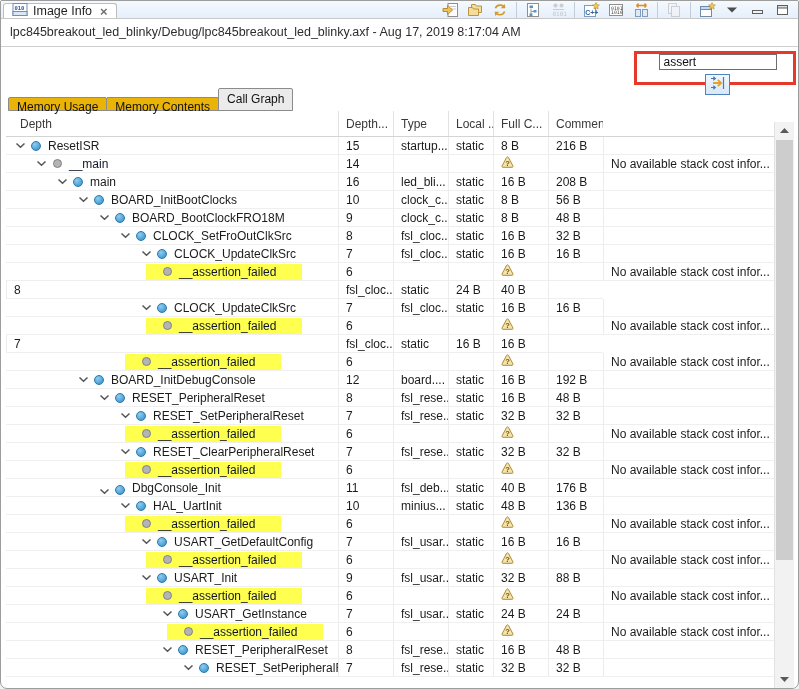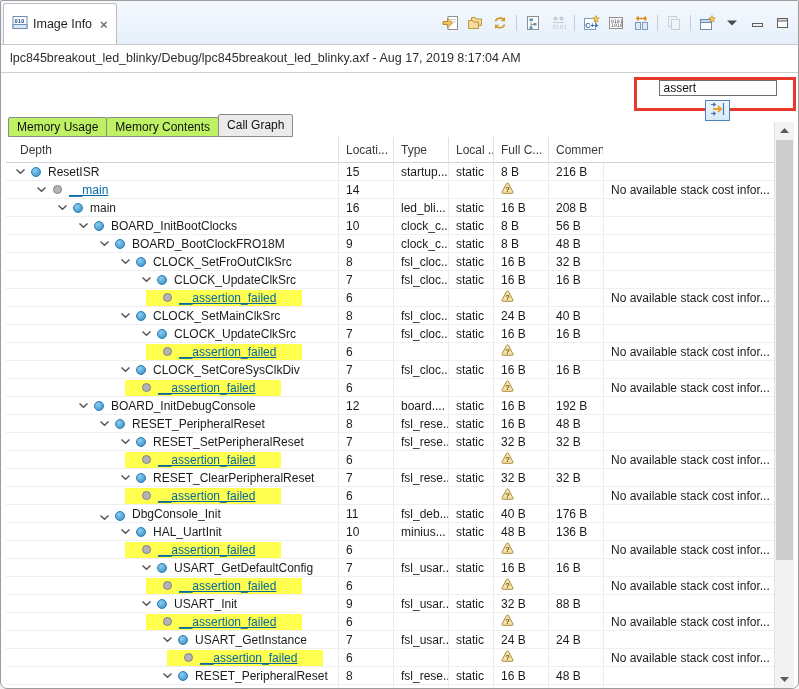--- a/index.html
+++ b/index.html
@@ -1,21 +1,21 @@
 <!DOCTYPE html>
 <html><head>
 <meta charset="utf-8">
 <style>
   * { box-sizing: border-box; margin: 0; padding: 0; }
   html,body { width:799px; height:689px; background:#f2f2f2; font-family:"Liberation Sans",sans-serif; }
   .view { position:absolute; top:0; left:0; width:799px; height:689px; background:#fff;
           border:1px solid #9c9c9c; border-radius:2px 2px 7px 7px; overflow:hidden; }
 
   
-  .topbar { height:44px; background:linear-gradient(#f5f9fe,#e5effb); border-bottom:1px solid #c9c9c9;
+  .topbar { height:18px; background:linear-gradient(#f5f9fe,#e5effb); border-bottom:1px solid #c9c9c9;
             display:flex; align-items:stretch; }
   .viewtab { display:flex; align-items:center; gap:5px; background:#fff; border:1px solid #bdbdbd;
              border-bottom:none; border-radius:3px 3px 0 0; margin:2px 0 0 2px; padding:0 8px;
              font-size:12.5px; color:#1f1f1f; }
   .vtclose { color:#6f6f6f; font-size:13px; font-weight:bold; margin-left:3px; cursor:default; }
   .toolbar { margin-left:auto; display:flex; align-items:center; gap:7px; padding-right:7px; }
   .tsep { width:1px; height:16px; background:#c2cdd9; }
   .tbtn { width:18px; height:18px; display:flex; align-items:center; justify-content:center; }
   .tbtn.disabled { opacity:.45; }
 
@@ -27,21 +27,21 @@
   .searchzone { height:41px; position:relative; background:#fff; }
   .redbox { position:absolute; top:4px; right:2px; width:162px; height:34px; border:3px solid #e6392b;
             display:flex; align-items:center; gap:4px; padding-left:5px;flex-direction:column; }
   .searchinput { width:118px; height:20px; border:1px solid #6e6e6e; font:12px "Liberation Sans",sans-serif;
                  padding:0 4px; color:#111; outline:none; }
   .searchbtn { width:25px; height:23px; border:1px solid #4f81bd; background:linear-gradient(#f0f7fd,#d7e8f8);
                display:flex; align-items:center; justify-content:center; padding:0; }
 
   
   .tabs { height:23px; display:flex; align-items:flex-end; padding-left:7px; background:#fff; }
-  .tab { height:20px; line-height:19px; padding:0 8px; font-size:12px; color:#111; background:#bef264;
+  .tab { height:14px; line-height:19px; padding:0 8px; font-size:12px; color:#111; background:#eab308;
          border:1px solid #8b8b8b; margin-right:-1px; border-radius:2px 2px 0 0; white-space:nowrap; }
   .tab.active { background:#ebebeb; height:23px; position:relative; z-index:2; line-height:21px; }
 
   
   .thead { margin-left:5px; width:768px; display:grid;
            grid-template-columns:332px 55px 55px 45px 55px 55px 1fr;
            height:26px; border-bottom:1px solid #d4d4d4; background:#fff; }
   .hc { font-size:12px; color:#3a3a3a; padding:6px 0 0 7px; border-left:1px solid #e2e2e2;
         white-space:nowrap; overflow:hidden; }
   .hc:first-child { border-left:none; padding-left:14px; }
@@ -51,21 +51,21 @@
   .cell { font-size:12px; color:#1b1b1b; line-height:16px; padding:1px 0 0 7px;
           border-left:1px solid #ececec; border-bottom:1px solid #efefef;
           white-space:nowrap; overflow:hidden; }
   .fncell { display:flex; align-items:center; border-left:none; border-bottom:1px solid #efefef;
             white-space:nowrap; overflow:hidden; }
   .slot { width:16px; flex:none; display:flex; align-items:center; justify-content:center; }
   .ficon { width:10px; height:10px; border-radius:50%;
            background:radial-gradient(circle at 35% 30%, #8ecdf0, #2f8cc7); border:1px solid #2878ad; }
   .ficon.gray { width:9px; height:9px; background:#b4b4b4; border:1px solid #828282; }
   .flabel { margin-left:4px; font-size:12px; color:#1b1b1b; }
-  .flabel.gray { color:#0369a1;text-decoration:underline; }
+  .flabel.gray { color:#0f172a; }
   .hlwrap { display:flex; align-items:center; background:#ffff4f; height:16px;
             padding:0 26px 0 13px; margin-left:-13px; }
 
   
   .vscroll { position:absolute; top:121px; right:4px; bottom:0; width:20px; background:#f2f2f2;
              border-left:1px solid #e2e2e2; }
   .sbtn { position:absolute; left:0; width:100%; height:17px; display:flex; align-items:center;
           justify-content:center; background:#f2f2f2; }
   .sbtn.up { top:0; } .sbtn.down { bottom:0; }
   .sthumb { position:absolute; left:1px; right:1px; top:18px; height:420px; background:#cdcdcd; }
@@ -199,21 +199,21 @@
   </div>
 
   <div class="tabs">
     <div class="tab">Memory Usage</div>
     <div class="tab">Memory Contents</div>
     <div class="tab active">Call Graph</div>
   </div>
 
   <div class="thead" id="thead">
       <div class="hc">Depth</div>
-      <div class="hc">Locati...</div>
+      <div class="hc">Depth...</div>
       <div class="hc">Type</div>
       <div class="hc">Local ...</div>
       <div class="hc">Full C...</div>
       <div class="hc">Comment</div>
     </div>
   <div class="tbody" id="tbody">
       <div class="trow">
         <div class="fncell" style="padding-left: 6px;">
           <span style="display: flex; align-items: center;">
             <span class="slot">
@@ -376,33 +376,20 @@
         <div class="cell"></div>
         <div class="cell"></div>
         <div class="cell"><span><svg width="13" height="12">
               <path d="M6.5 .8 C7 .8 7.3 1.1 7.5 1.5 L12 10 c .3 .7 -.2 1.3 -.9 1.3 H1.9 c -.7 0 -1.2 -.6 -.9 -1.3 L5.5 1.5 C5.7 1.1 6 .8 6.5 .8 Z" fill="#f5e3ab" stroke="#aa8c3c"></path>
               <text x="6.5" y="10" text-anchor="middle" font-size="7.5" font-weight="bold" fill="#6d5512" font-family="Liberation Sans, sans-serif">?</text>
             </svg></span></div>
         <div class="cell"></div>
         <div class="cell">No available stack cost infor...</div>
       </div>
       <div class="trow">
-        <div class="fncell" style="padding-left: 111px;">
-          <span style="display: flex; align-items: center;">
-            <span class="slot">
-              <svg width="11" height="7">
-                <polyline points="1.5,1.5 5.5,5.3 9.5,1.5" fill="none" stroke="#565656" stroke-width="1.5"></polyline>
-              </svg>
-            </span>
-            <span class="slot">
-              <span class="ficon"></span>
-            </span>
-            <span class="flabel">CLOCK_SetMainClkSrc</span>
-          </span>
-        </div>
         <div class="cell">8</div>
         <div class="cell">fsl_cloc...</div>
         <div class="cell">static</div>
         <div class="cell">24 B</div>
         <div class="cell">40 B</div>
         <div class="cell"></div>
       </div>
       <div class="trow">
         <div class="fncell" style="padding-left: 132px;">
           <span style="display: flex; align-items: center;">
@@ -437,33 +424,20 @@
         <div class="cell"></div>
         <div class="cell"></div>
         <div class="cell"><span><svg width="13" height="12">
               <path d="M6.5 .8 C7 .8 7.3 1.1 7.5 1.5 L12 10 c .3 .7 -.2 1.3 -.9 1.3 H1.9 c -.7 0 -1.2 -.6 -.9 -1.3 L5.5 1.5 C5.7 1.1 6 .8 6.5 .8 Z" fill="#f5e3ab" stroke="#aa8c3c"></path>
               <text x="6.5" y="10" text-anchor="middle" font-size="7.5" font-weight="bold" fill="#6d5512" font-family="Liberation Sans, sans-serif">?</text>
             </svg></span></div>
         <div class="cell"></div>
         <div class="cell">No available stack cost infor...</div>
       </div>
       <div class="trow">
-        <div class="fncell" style="padding-left: 111px;">
-          <span style="display: flex; align-items: center;">
-            <span class="slot">
-              <svg width="11" height="7">
-                <polyline points="1.5,1.5 5.5,5.3 9.5,1.5" fill="none" stroke="#565656" stroke-width="1.5"></polyline>
-              </svg>
-            </span>
-            <span class="slot">
-              <span class="ficon"></span>
-            </span>
-            <span class="flabel">CLOCK_SetCoreSysClkDiv</span>
-          </span>
-        </div>
         <div class="cell">7</div>
         <div class="cell">fsl_cloc...</div>
         <div class="cell">static</div>
         <div class="cell">16 B</div>
         <div class="cell">16 B</div>
         <div class="cell"></div>
       </div>
       <div class="trow">
         <div class="fncell" style="padding-left: 132px;">
           <span class="hlwrap" style="display: flex; align-items: center;">

